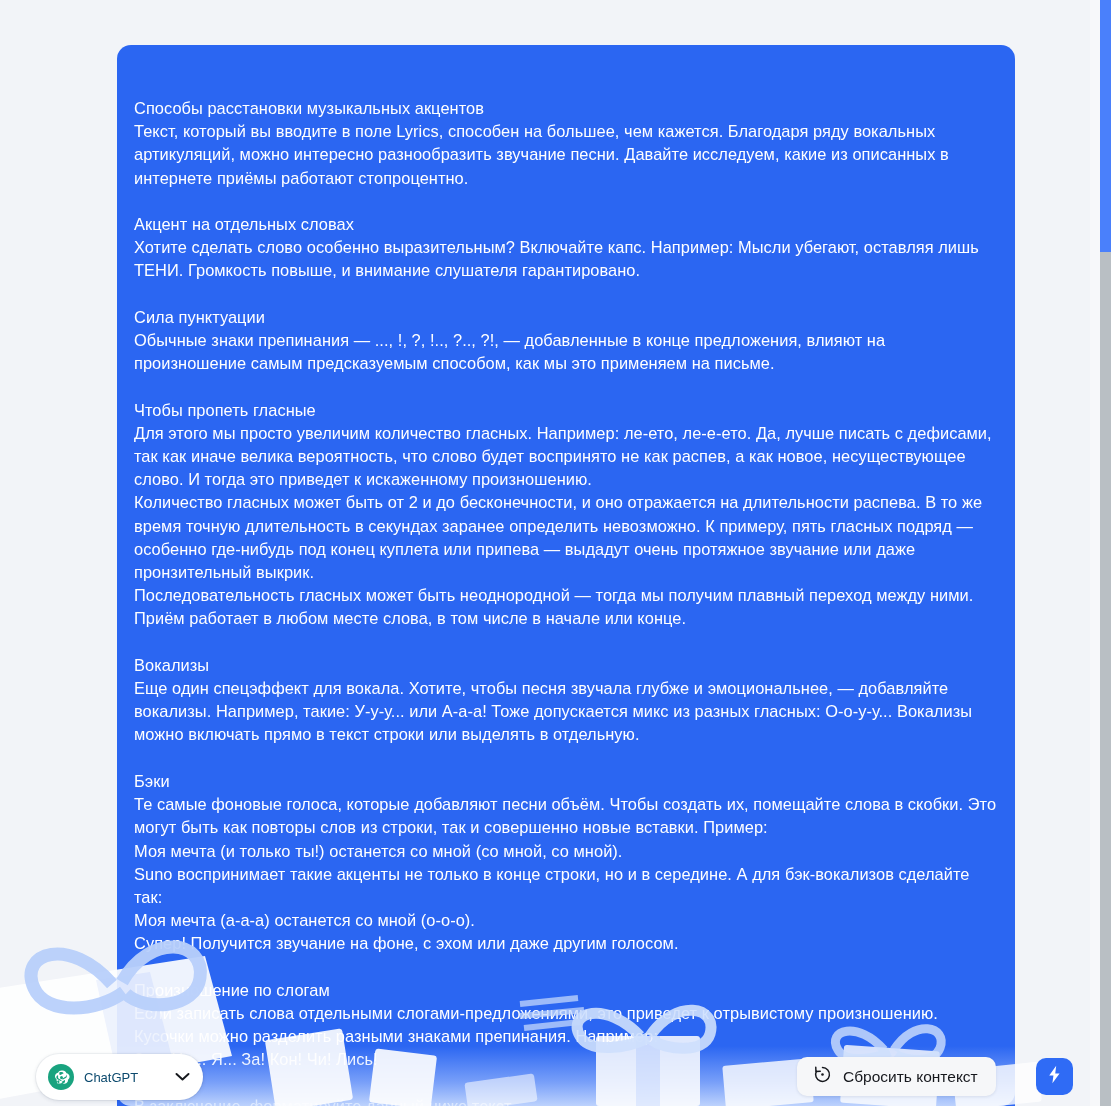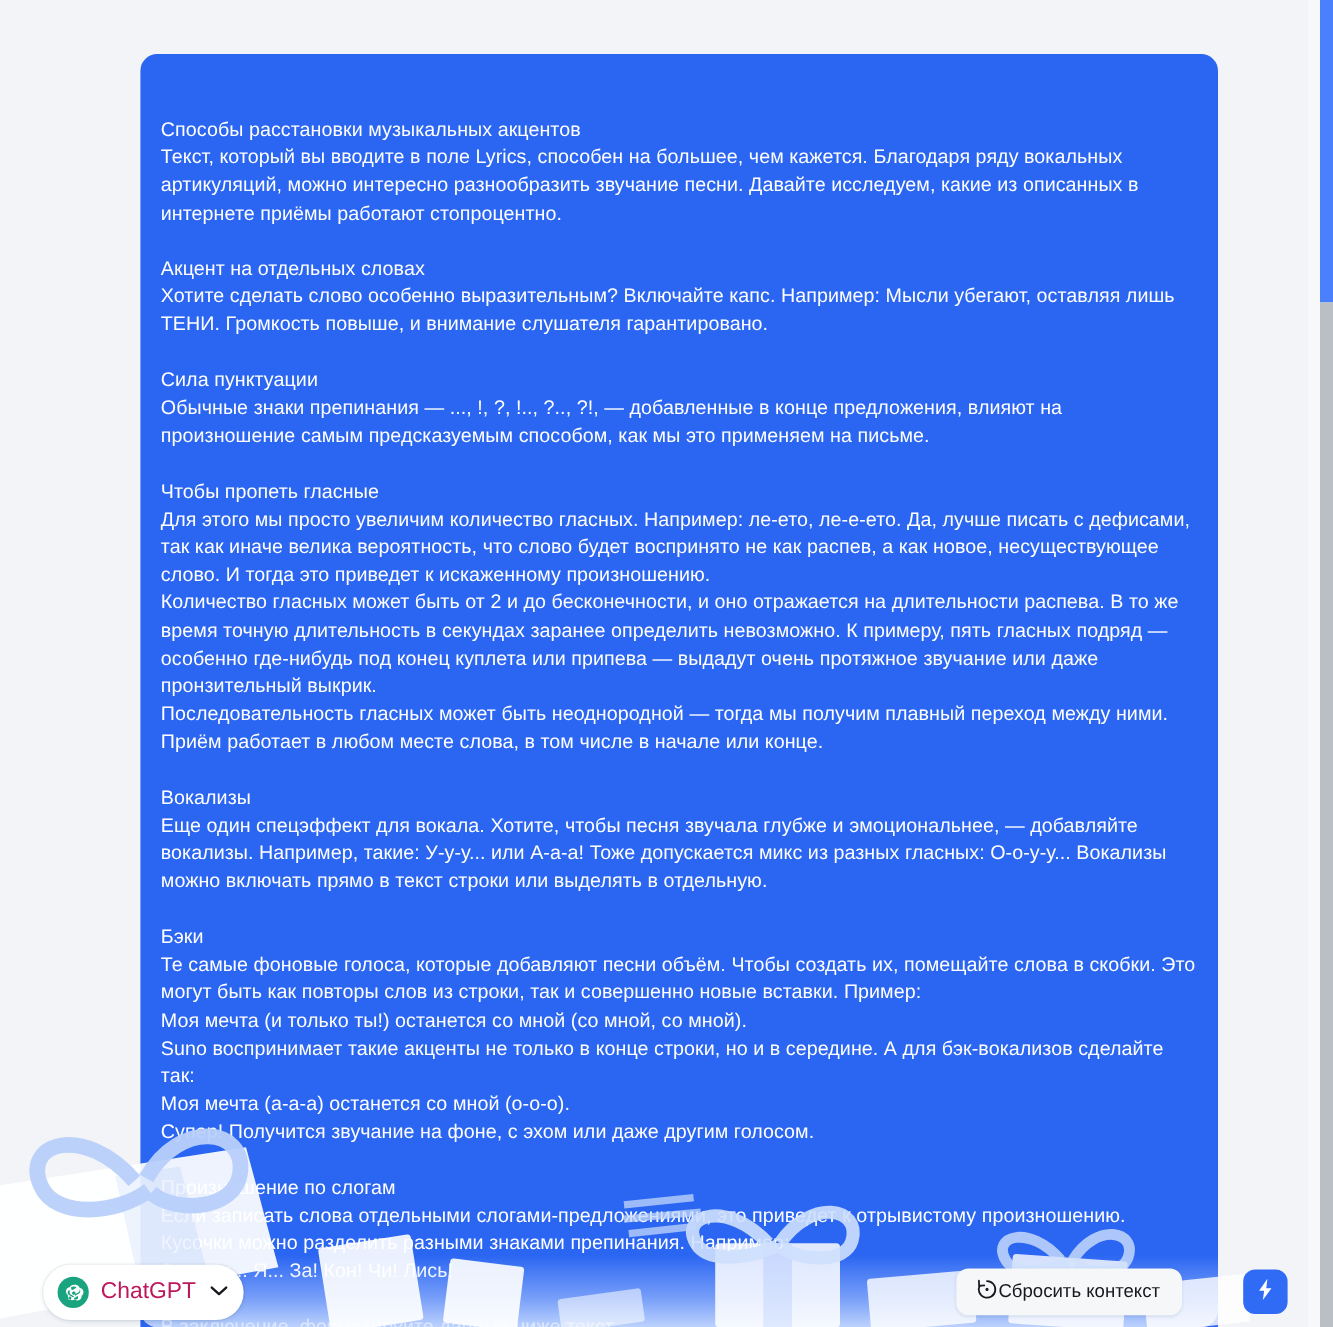--- a/index.html
+++ b/index.html
@@ -89,42 +89,42 @@
     width: 26px;
     height: 26px;
     border-radius: 50%;
     background: #19a37f;
     display: flex;
     align-items: center;
     justify-content: center;
     flex: 0 0 auto;
   }
   .model-name {
-    font-size: 19px;
-    color: #be185d;
+    font-size: 13px;
+    color: #0c4a6e;
     flex: 1 1 auto;
     white-space: nowrap;
   }
   .chev {
     flex: 0 0 auto;
     display: block;
   }
 
   
   .reset-btn {
     position: absolute;
     left: 797px;
     top: 1057px;
     height: 39px;
     padding: 0 18px 0 16px;
     background: #f6f7f9;
     border-radius: 10px;
     display: flex;
     align-items: center;
-    gap: 0;
+    gap: 11px;
     box-shadow: 0 1px 3px rgba(22,35,70,0.10);
     z-index: 11;
     cursor: pointer;
   }
   .reset-label {
     font-size: 15.5px;
     color: #16181d;
     white-space: nowrap;
   }
 

